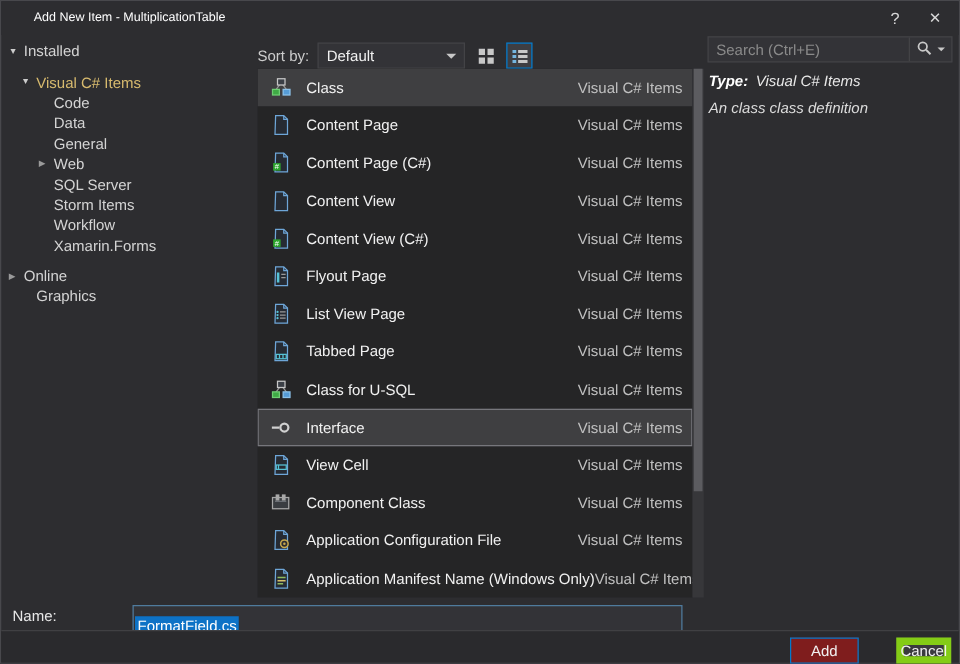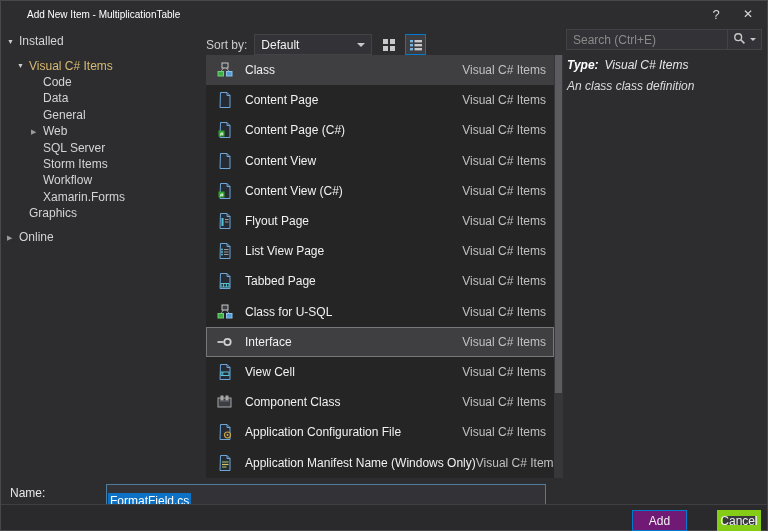--- a/index.html
+++ b/index.html
@@ -65,21 +65,21 @@
   .desc{color:#dcdcdc;}
 
   
   .name-row{position:absolute;left:0;right:0;top:481px;height:22px;}
   .name-label{position:absolute;left:9px;top:4px;color:#e8e8e8;}
   .name-input{position:absolute;left:105px;top:2px;width:440px;height:34px;background:#333337;border:1px solid #4f7b9d;box-sizing:border-box;display:flex;align-items:center;overflow:hidden;}
   .name-text{background:var(--selection-blue,#0d72c6);color:#ffffff;padding:1px 2px;margin-left:1px;white-space:nowrap;}
 
   .bottom-bar{position:absolute;left:0;right:0;top:503px;bottom:0;background:#2a2a2d;border-top:1px solid #404043;}
   .btn{position:absolute;top:5px;height:21px;box-sizing:border-box;display:flex;align-items:center;justify-content:center;color:#f1f1f1;font-size:12px;}
-  .btn-add{right:80px;width:55px;background:#701a75;border:1px solid var(--accent,#007acc);}
+  .btn-add{right:80px;width:55px;background:#7f1d1d;border:1px solid var(--accent,#007acc);}
   .btn-cancel{right:6px;width:44px;background:#3a3a3e;border:6px solid #84cc16;}
 </style>
 </head>
 <body>
 
 <div id="window">
 
   <div class="titlebar">
     <span class="title">Add New Item - MultiplicationTable</span>
     <span class="tb-btn tb-help">?</span>
@@ -121,27 +121,27 @@
         <span class="tlabel">Storm Items</span>
       </div>
       <div class="tree-item" data-level="2" data-exp="none">
         <span class="arrow"></span>
         <span class="tlabel">Workflow</span>
       </div>
       <div class="tree-item" data-level="2" data-exp="none">
         <span class="arrow"></span>
         <span class="tlabel">Xamarin.Forms</span>
       </div>
+      <div class="tree-item" data-level="0" data-exp="collapsed" data-gap="true">
+        <span class="arrow"></span>
+        <span class="tlabel">Online</span>
+      </div>
       <div class="tree-item" data-level="1" data-exp="none">
         <span class="arrow"></span>
         <span class="tlabel">Graphics</span>
-      </div>
-      <div class="tree-item" data-level="0" data-exp="collapsed" data-gap="true">
-        <span class="arrow"></span>
-        <span class="tlabel">Online</span>
       </div>
     </div>
 
   <div class="toolbar">
     <span class="sort-label">Sort by:</span>
     <div class="dropdown">
       <span>Default</span>
       <span class="dd-caret"></span>
     </div>
     <div class="icon-btn">

